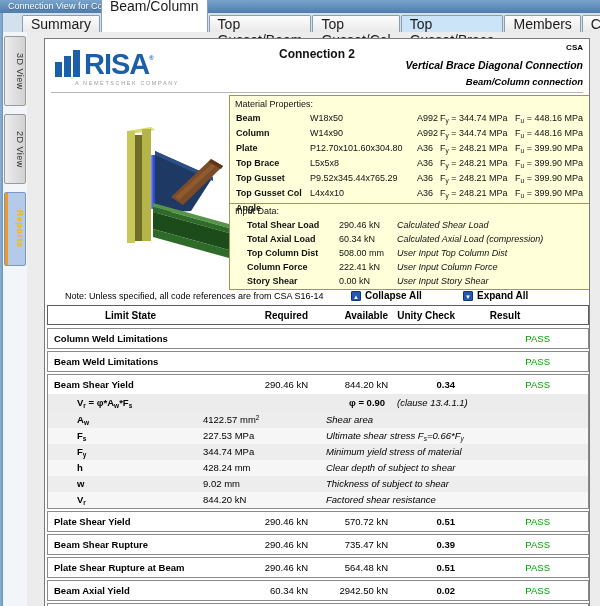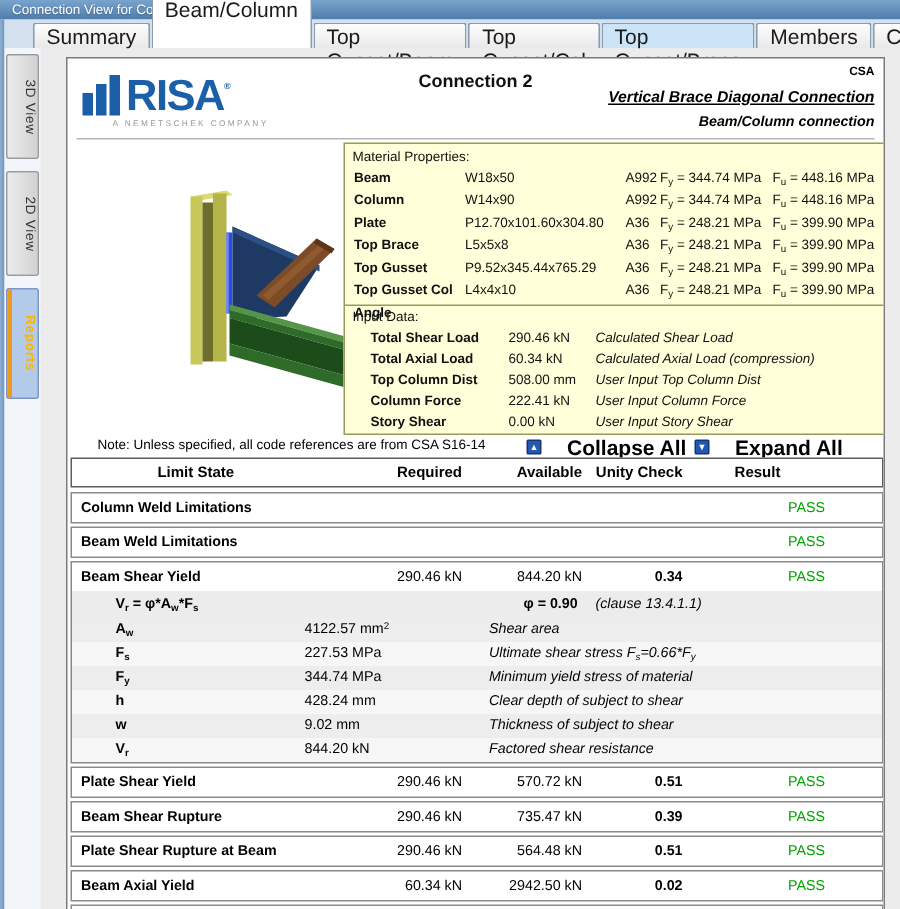--- a/index.html
+++ b/index.html
@@ -40,21 +40,21 @@
   .logo-main { display:flex; align-items:flex-end; }
   .bars { display:flex; align-items:flex-end; margin-right:2px; }
   .bars i { display:block; width:7px; background:#1b5fa8; margin-right:2px; }
   .bars i:nth-child(1){ height:15px; } .bars i:nth-child(2){ height:21px; } .bars i:nth-child(3){ height:27px; }
   .risa-text { font-size:29px; font-weight:bold; color:#1b5fa8; line-height:26px; letter-spacing:-1px; }
   .logo-reg { font-size:6px; color:#1b5fa8; vertical-align:14px; }
   .logo-sub { font-size:5.5px; letter-spacing:1.6px; color:#9a9a9a; margin:3px 0 0 20px; }
   .conn-title { position:absolute; left:0; top:8px; width:100%; text-align:center;
     font-size:12px; font-weight:bold; color:#111; }
   .code-label { position:absolute; right:6px; top:4px; font-size:8px; font-weight:bold; }
-  .subtitle1 { position:absolute; right:6px; top:20px; font-size:10.5px; font-style:italic; font-weight:600;text-decoration:underline; }
+  .subtitle1 { position:absolute; right:6px; top:20px; font-size:10.5px; font-style:italic; font-weight:600; }
   .subtitle2 { position:absolute; right:6px; top:37px; font-size:9.5px; font-style:italic;font-weight:bold; }
   .header-rule { position:absolute; left:6px; right:6px; top:53px; border-top:1px solid #b5b5b5; }
 
   
   .model { position:absolute; left:26px; top:78px; width:170px; height:165px; }
 
   
   .infobox { position:absolute; left:184px; top:56px; width:361px; height:195px;
     background:#ffffda; border:1px solid #99995c; font-size:9px; color:#111; padding-top:2px; }
   .sec-label { padding-left:5px; height:13px; line-height:13px; }
@@ -70,21 +70,21 @@
   sub { font-size:6.5px; line-height:0; vertical-align:-2px; }
   sup { font-size:6.5px; line-height:0; vertical-align:3px; }
 
   
   .note-bar { position:absolute; left:0; top:251px; width:546px; height:14px; font-size:9px; }
   .note-text { position:absolute; left:20px; top:1px; }
   .mini-btn { position:absolute; top:0; display:flex; align-items:center; cursor:default; }
   .mini-btn.collapse { left:306px; } .mini-btn.expand { left:418px; }
   .mini-icon { display:inline-block; width:10px; height:10px; background:#2458b0; color:#fff;
     font-size:6px; line-height:10px; text-align:center; border-radius:1px; border:1px solid #16376e; }
-  .mini-label { font-weight:bold; margin-left:17px; font-size:14px; }
+  .mini-label { font-weight:bold; margin-left:4px; font-size:10px; }
 
   
   .table { position:absolute; left:2px; top:266px; width:542px; }
   .grid-cols { display:grid; grid-template-columns:1fr 100px 80px 67px 90px 38px; align-items:center; }
   .thead { height:20px; border:1px solid #5e5e5e; background:#fff; font-weight:bold; font-size:10px; margin-bottom:3px; }
   .thead .n { text-align:center; }
   .thead .r, .thead .a, .thead .u { text-align:right; padding-right:5px; }
   .thead .res { text-align:center; }
   .ls-box { border:1px solid #8a8a8a; background:#fff; margin-bottom:2px; }
   .ls-row { height:19px; font-size:9.5px; }

